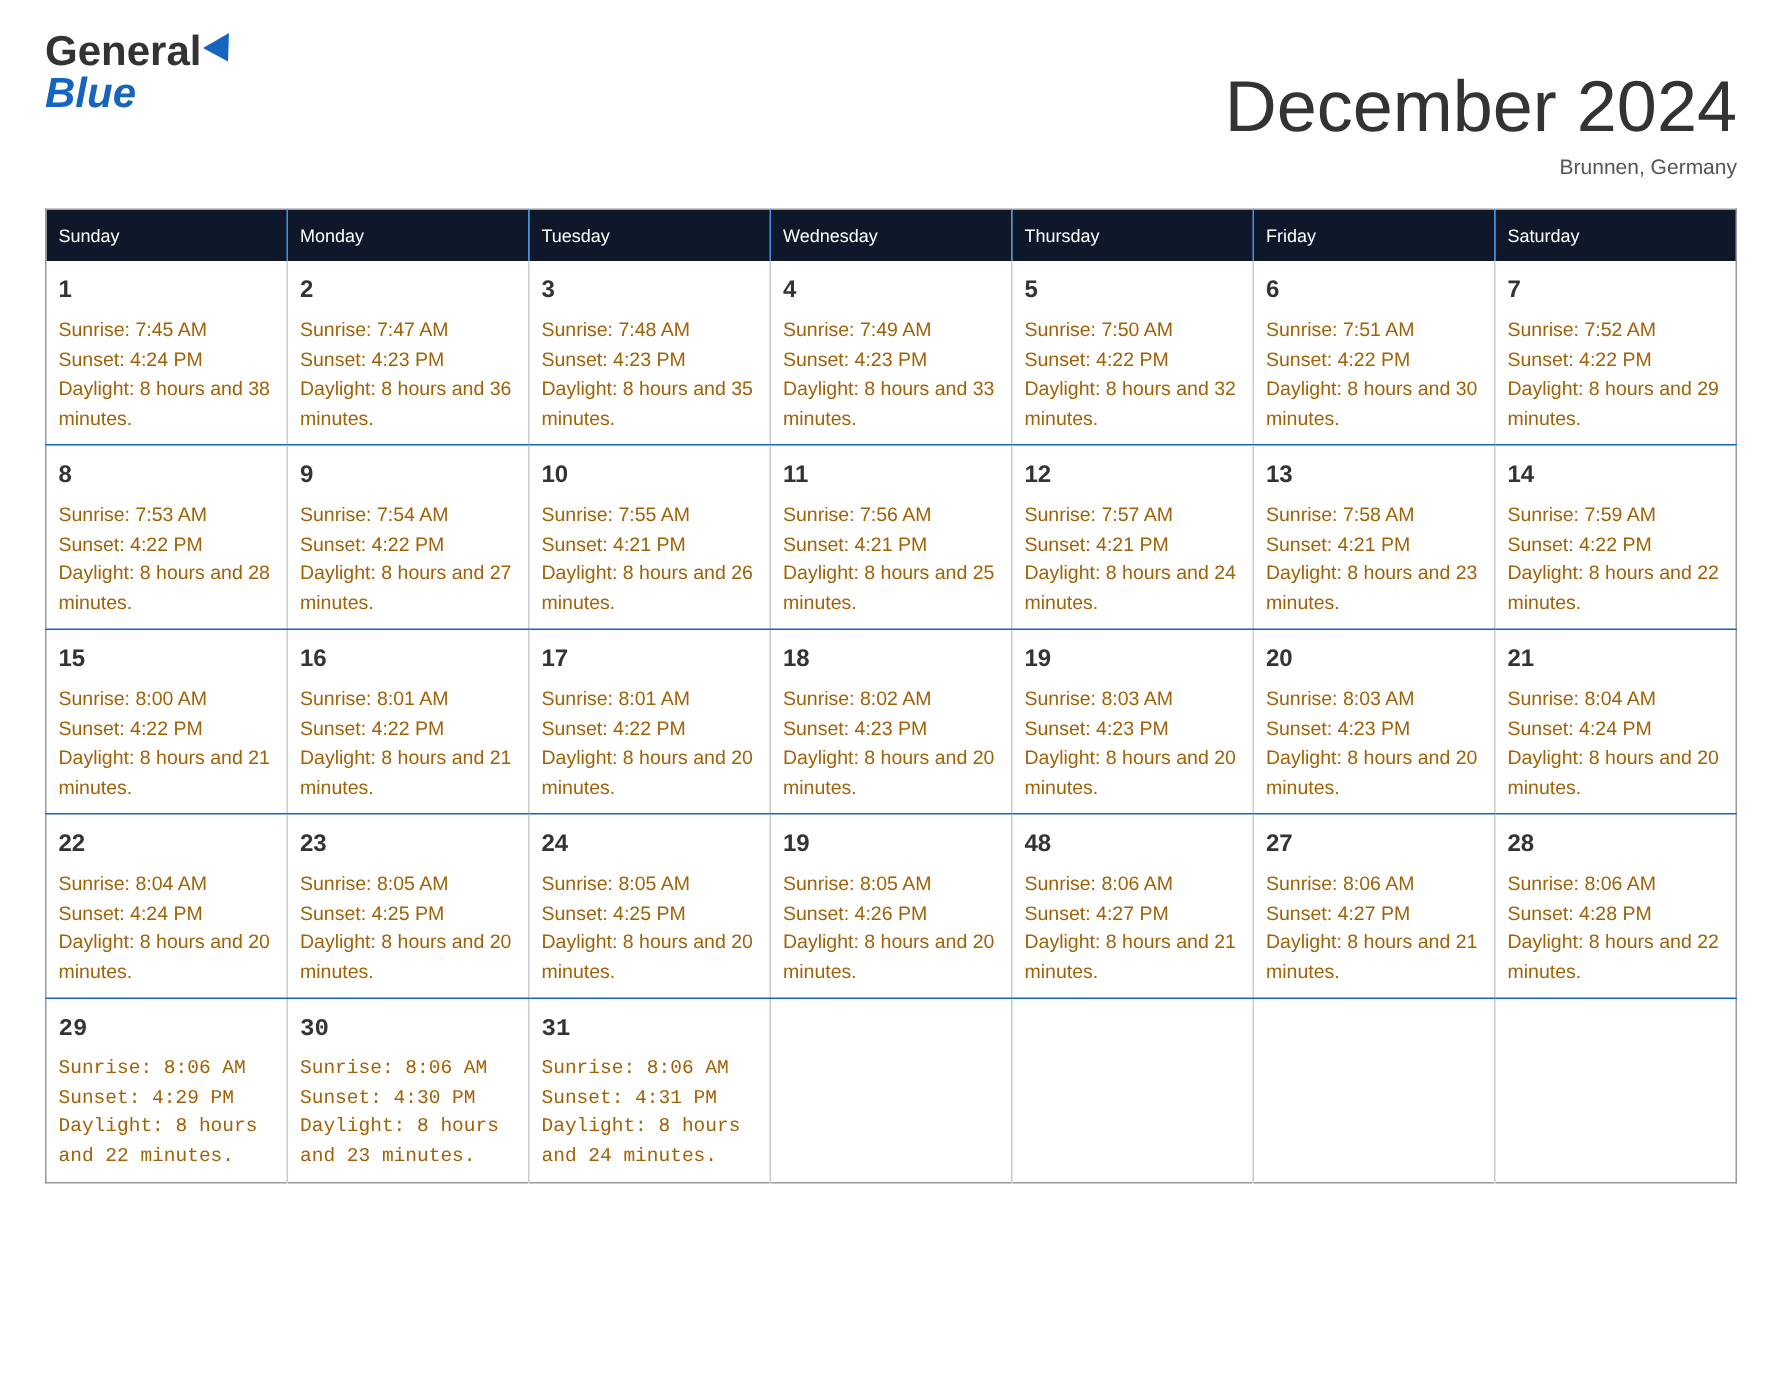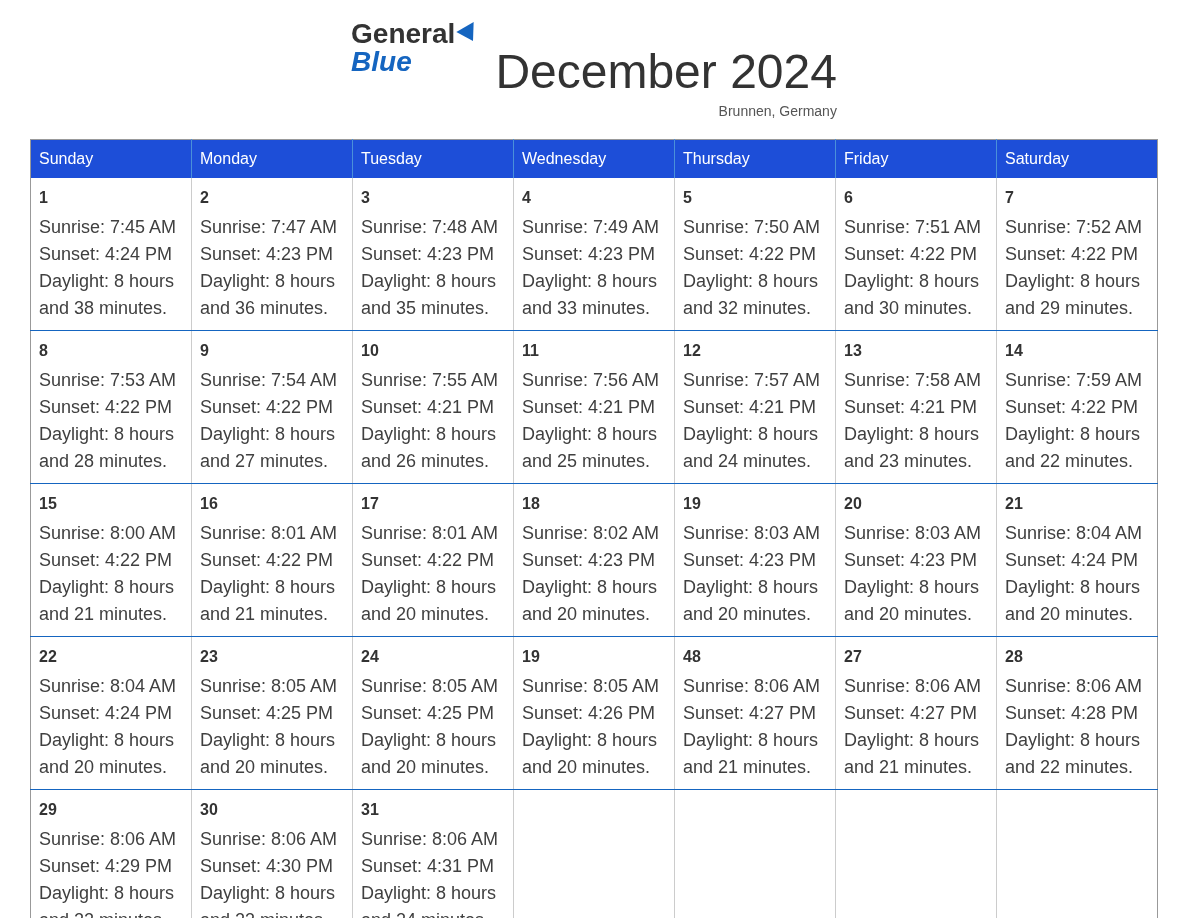--- a/index.html
+++ b/index.html
@@ -5,21 +5,21 @@
     * { box-sizing: border-box; margin: 0; padding: 0; }
     body {
       font-family: Arial, sans-serif;
       background: #fff;
       padding: 20px 30px;
       width: 1188px;
       min-height: 918px;
     }
     .header-area {
       display: flex;
-      justify-content: center;
+      justify-content: space-between;
       align-items: flex-start;
       margin-bottom: 20px;
       gap: 16px;
     }
     .logo {
       display: flex;
       flex-direction: column;
       align-items: flex-start;
     }
     .logo-general {
@@ -63,25 +63,25 @@
       font-size: 14px;
       color: #555;
       margin-top: 4px;
     }
     .calendar-table {
       width: 100%;
       border-collapse: collapse;
       border: 1px solid #999;
     }
     .calendar-table th {
-      background-color: #1d4ed8;
+      background-color: #0f172a;
       color: #fff;
       padding: 10px 8px;
       text-align: left;
-      font-size: 16px;
+      font-size: 12px;
       font-weight: normal;
       border-right: 1px solid #4a90d9;
     }
     .calendar-table th:last-child {
       border-right: none;
     }
     .calendar-table td {
       vertical-align: top;
       padding: 8px;
       border-right: 1px solid #ccc;
@@ -90,30 +90,31 @@
       min-height: 90px;
       font-size: 13px;
       color: #333;
       line-height: 1.5;
     }
     .calendar-table td:last-child {
       border-right: none;
     }
     .calendar-table tr:last-child td {
       border-bottom: none;
+      font-family: Liberation Mono, monospace;
     }
     .day-num {
       font-size: 16px;
       font-weight: bold;
       display: block;
       margin-bottom: 4px;
     }
     .day-info {
-      font-size: 18px;
-      color: #404040;
+      font-size: 13px;
+      color: #a16207;
     }
     .empty-cell {
       background: #fff;
     }
   </style>
 </head>
 <body>
 
 <div class="header-area">
   <div class="logo">

